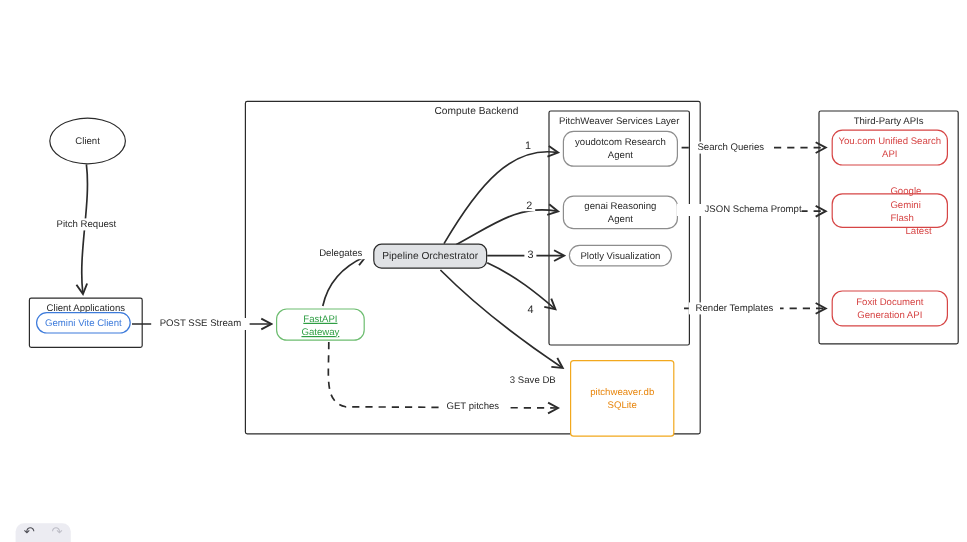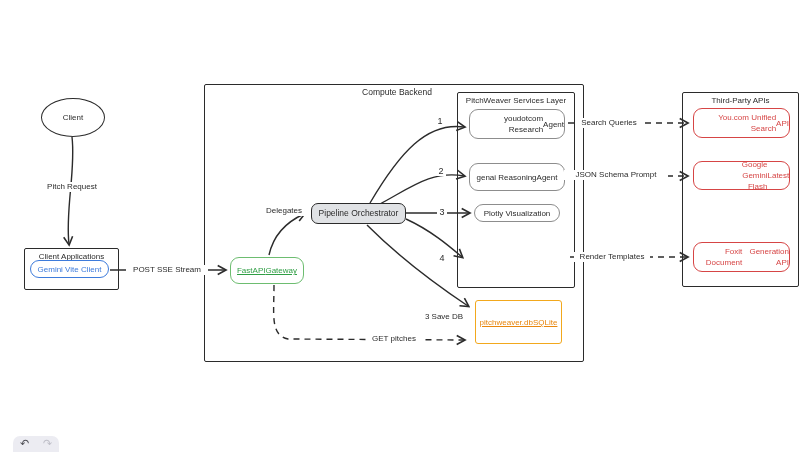--- a/index.html
+++ b/index.html
@@ -12,21 +12,21 @@
   .wires{position:absolute;left:0;top:0;width:806px;height:452px;}
   .wire{stroke:var(--stroke);stroke-width:1.4;fill:none;}
   .wire.dashed{stroke-dasharray:6 5;}
 
   .node{position:absolute;box-sizing:border-box;background:#fff;border:1.4px solid var(--stroke);}
   .container{background:transparent;border-radius:2px;}
   .container .title{display:block;text-align:center;font-size:8px;margin-top:3px;white-space:nowrap;}
 
   .ellipse{border-radius:50%;display:flex;align-items:center;justify-content:center;font-size:8px;}
 
-  .rounded{border-radius:9px;display:flex;flex-direction:row;align-items:center;justify-content:center;text-align:right;font-size:8px;line-height:11px;}
+  .rounded{border-radius:9px;display:flex;flex-direction:column;align-items:center;justify-content:center;text-align:left;font-size:8px;line-height:11px;}
   .svc{border-color:#8d8d8d;}
   .api{border-color:var(--red);color:var(--red);}
   .blue-node{border-color:var(--blue);color:var(--blue);}
   .green-node{border-color:var(--green_border);color:var(--green_text);text-decoration:underline;}
   .orch{background:var(--orchestrator_fill);border-radius:7px;font-size:8.5px;}
   .db{border:1.5px solid var(--orange_border);color:var(--orange_text);border-radius:3px;}
 
   .lbl{position:absolute;font-size:8px;line-height:10px;background:#fff;text-align:center;white-space:nowrap;}
   .num{font-size:9px;}
 
@@ -105,38 +105,38 @@
   </div>
   <div class="node rounded svc" style="left:457px;top:163px;width:96px;height:28px;">
     <span>genai Reasoning</span>
     <span>Agent</span>
   </div>
   <div class="node rounded svc" style="left:462px;top:204px;width:86px;height:18px;">
     <span>Plotly Visualization</span>
   </div>
 
   <div class="lbl" style="left:565px;top:118px;width:64px;">Search Queries</div>
-  <div class="lbl" style="left:552px;top:170px;width:104px;">JSON Schema Prompt</div>
+  <div class="lbl" style="left:552px;top:170px;width:104px;text-align:right;">JSON Schema Prompt</div>
   <div class="lbl" style="left:562px;top:252px;width:76px;">Render Templates</div>
   <div class="lbl" style="left:354px;top:334px;width:56px;">GET pitches</div>
 
   <div class="node rounded api" style="left:681px;top:108px;width:97px;height:30px;">
     <span>You.com Unified Search</span>
     <span>API</span>
   </div>
   <div class="node rounded api" style="left:681px;top:161px;width:97px;height:29px;padding-left:48px;">
     <span>Google Gemini Flash</span>
     <span>Latest</span>
   </div>
   <div class="node rounded api" style="left:681px;top:242px;width:97px;height:30px;">
     <span>Foxit Document</span>
     <span>Generation API</span>
   </div>
 
-  <div class="node rounded db" style="left:463px;top:300px;width:87px;height:44px;text-decoration:underline;">
+  <div class="node rounded db" style="left:463px;top:300px;width:87px;height:64px;">
     <span>pitchweaver.db</span>
     <span>SQLite</span>
   </div>
 
   <div class="island">
     <button class="undo">↶</button>
     <button class="redo">↷</button>
   </div>
 
 </div>

